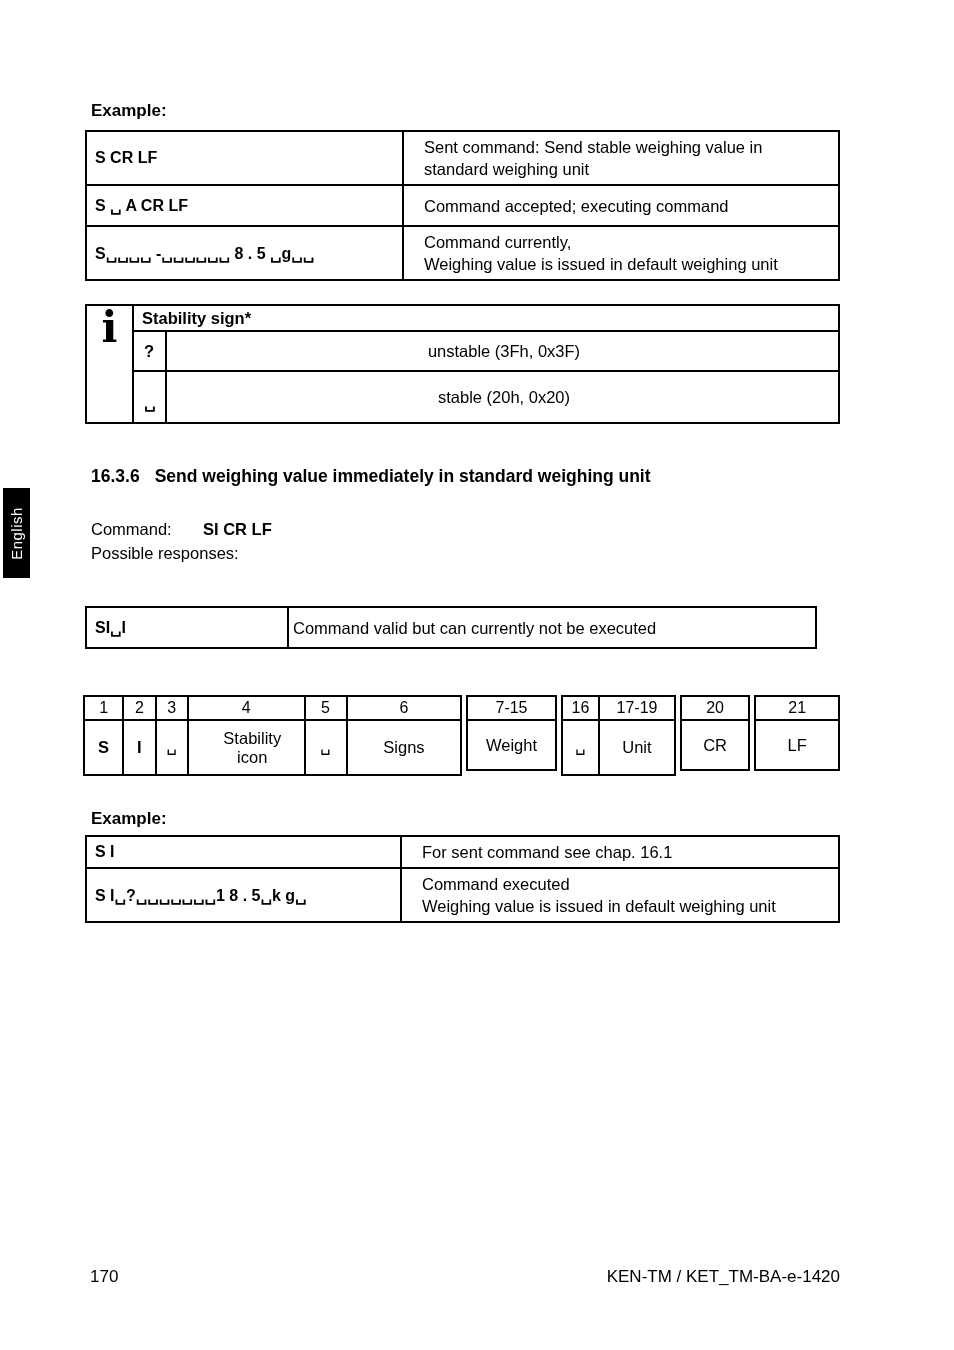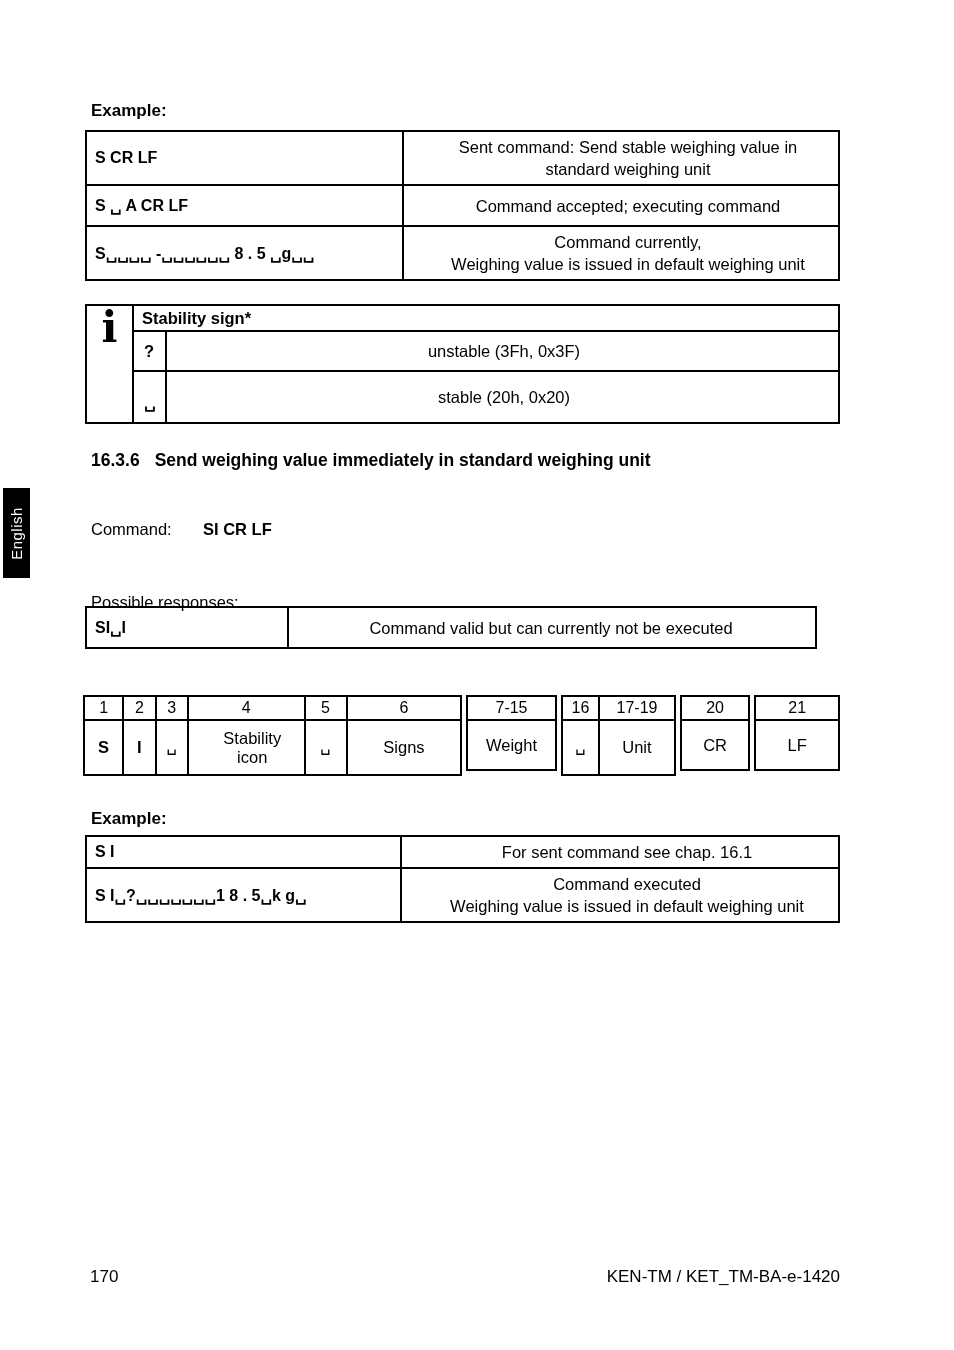--- a/index.html
+++ b/index.html
@@ -21,21 +21,21 @@
   .plain-line { left: 6px; font-size: 16.5px; }
   .cmd-label { display: inline-block; width: 112px; }
   .cmd-value { font-weight: bold; }
 
   
   table { border-collapse: collapse; table-layout: fixed; }
   td, th { overflow: hidden; }
   .cmd-table { width: 755px; }
   .cmd-table td { border: 2px solid #000; vertical-align: middle; }
   .cmd-cell { font-weight: bold; font-size: 16px; padding: 4px 6px 4px 8px; }
-  .desc-cell { font-size: 16.5px; padding: 4px 6px 4px 20px; line-height: 22px; white-space: pre-line; text-align: center; }
+  .desc-cell { font-size: 16.5px; padding: 4px 6px 4px 20px; line-height: 22px; white-space: pre-line; }
   .desc-tight { padding-left: 4px; }
   .resp-table { width: 732px; }
 
   
   .info-table { width: 755px; }
   .info-table td, .info-table th { border: 2px solid #000; }
   .icell { vertical-align: top; text-align: center; padding-top: 2px; }
   .i-glyph { font-family: "DejaVu Serif", serif; font-weight: bold; font-size: 42px; line-height: 40px; }
   .stab-head { text-align: left; font-size: 16.5px; font-weight: bold; padding: 2px 6px 2px 8px; }
   .sign-cell { text-align: left; padding-left: 10px; font-weight: bold; font-size: 16.5px; vertical-align: middle; }
@@ -120,29 +120,29 @@
           <td class="sign-cell">?</td>
           <td class="meaning-cell">unstable (3Fh, 0x3F)</td>
         </tr>
         <tr style="height:52px">
           <td class="sign-cell sign-low">␣</td>
           <td class="meaning-cell">stable (20h, 0x20)</td>
         </tr>
       </tbody>
     </table>
 
-    <h3 class="sec-heading" style="top:450px">
+    <h3 class="sec-heading" style="top:466px">
       <span>16.3.6</span><span class="sec-title">Send weighing value immediately in standard weighing unit</span>
     </h3>
 
     <p class="plain-line" style="top:520px">
       <span class="cmd-label">Command:</span><span class="cmd-value">SI CR LF</span>
     </p>
 
-    <p class="plain-line" style="top:593px">Possible responses:</p>
+    <p class="plain-line" style="top:544px">Possible responses:</p>
 
     <table class="cmd-table resp-table" style="top:606px">
       <colgroup>
           <col style="width:202px">
           <col>
         </colgroup>
       <tbody>
         <tr style="height:41px">
           <td class="cmd-cell">SI␣I</td>
           <td class="desc-cell desc-tight">Command valid but can currently not be executed</td>

